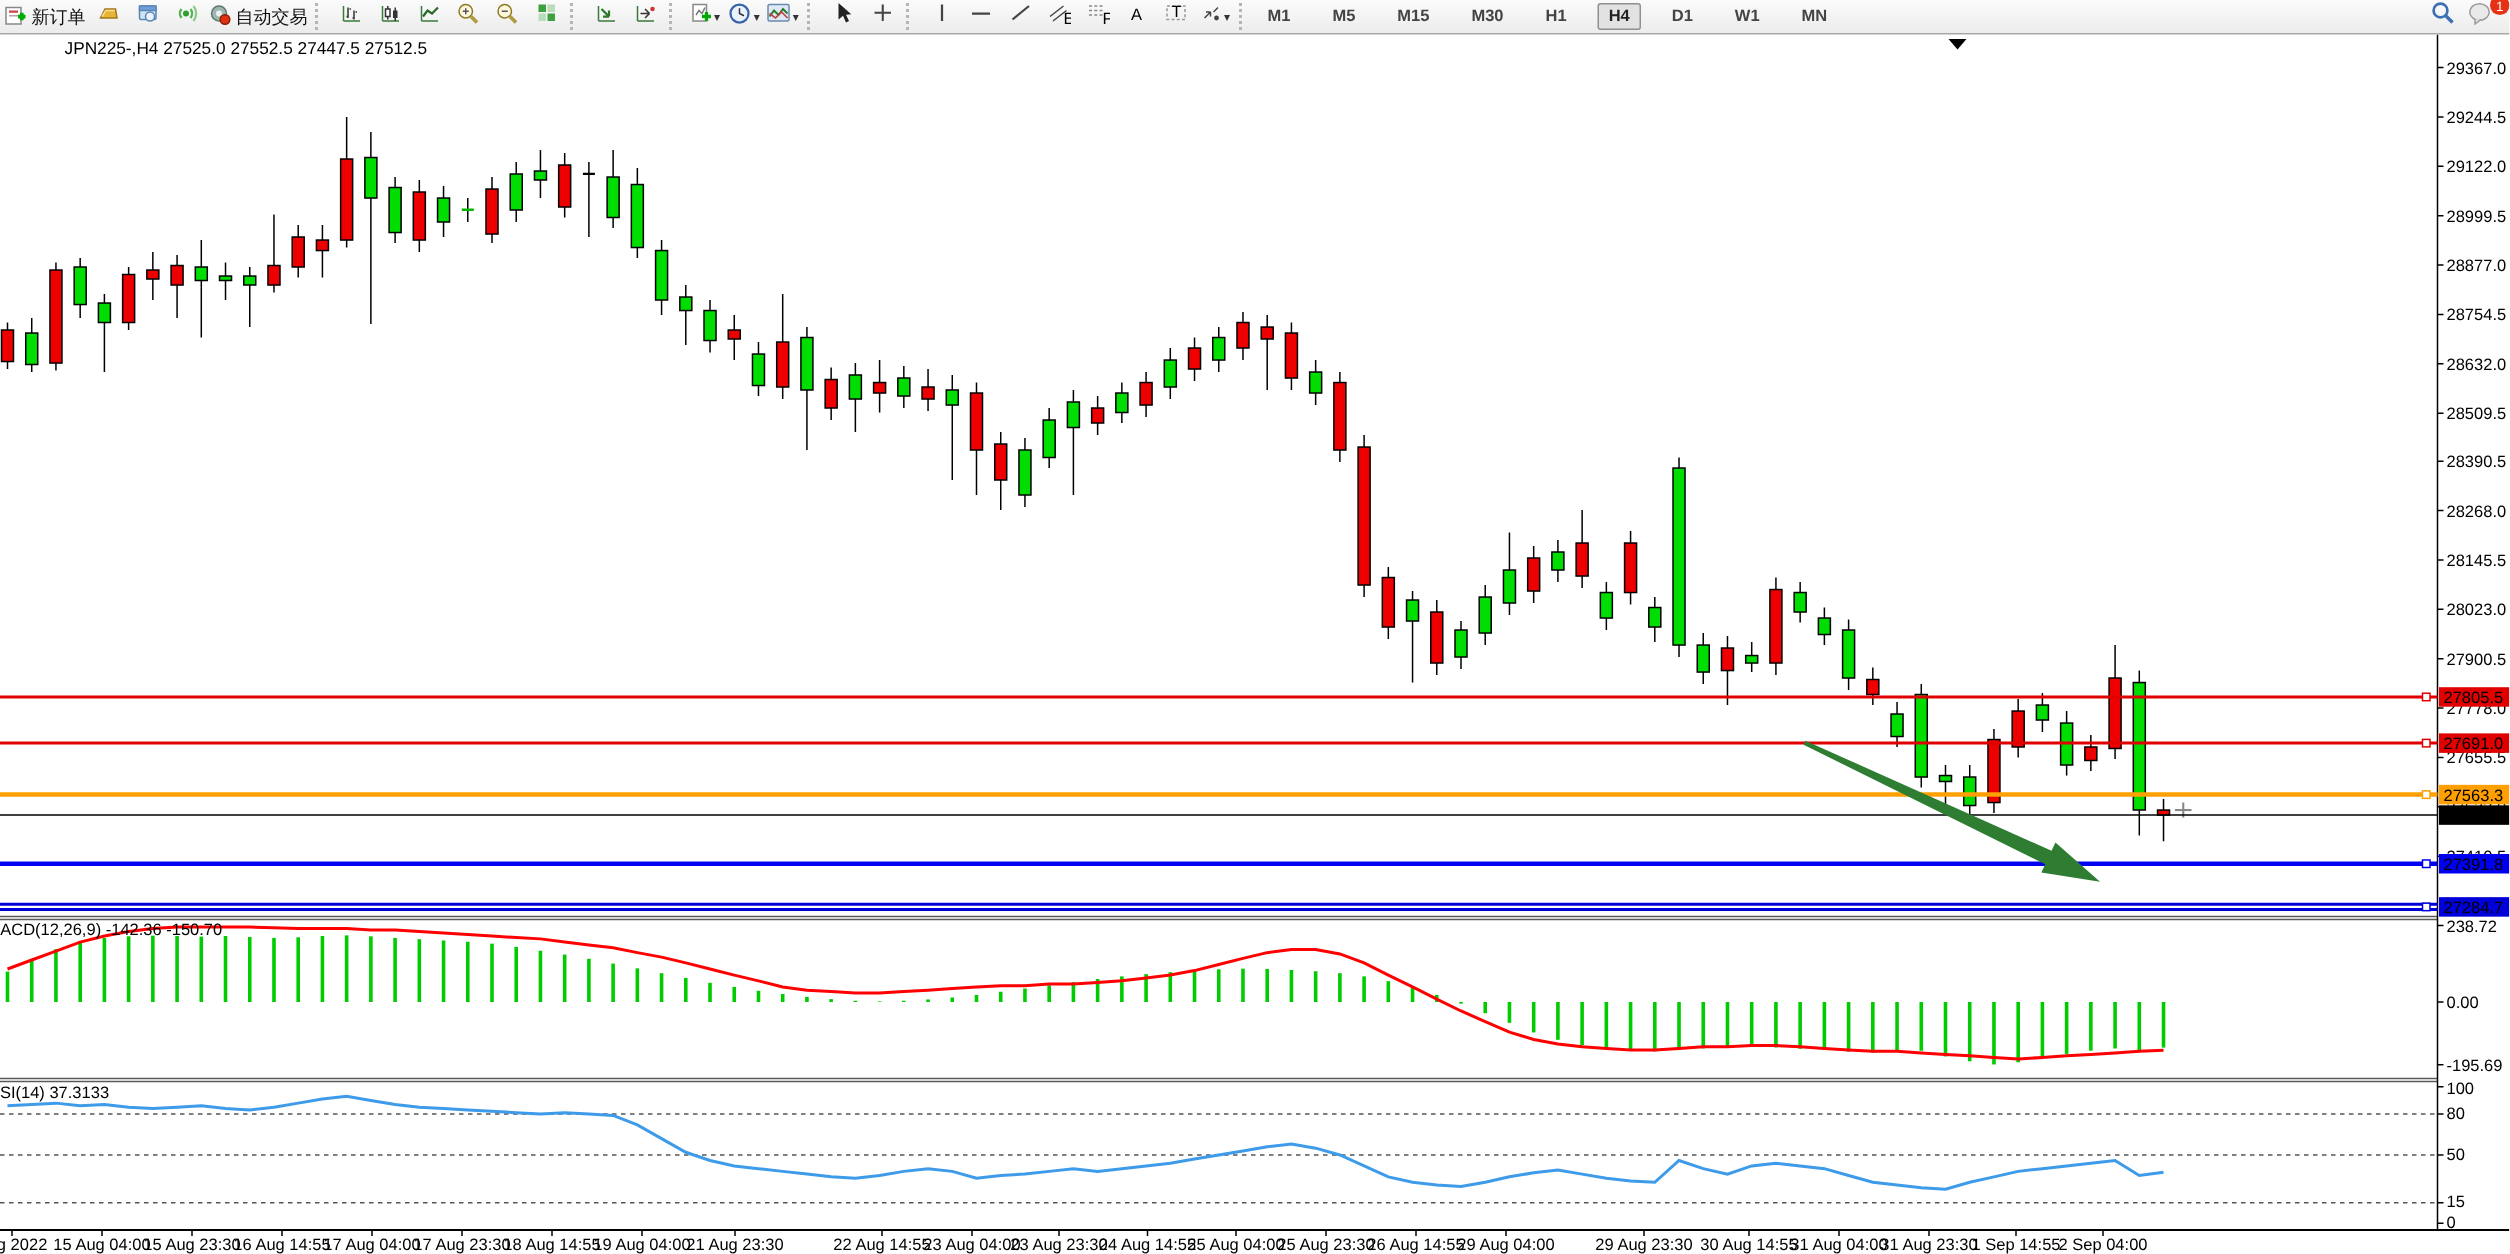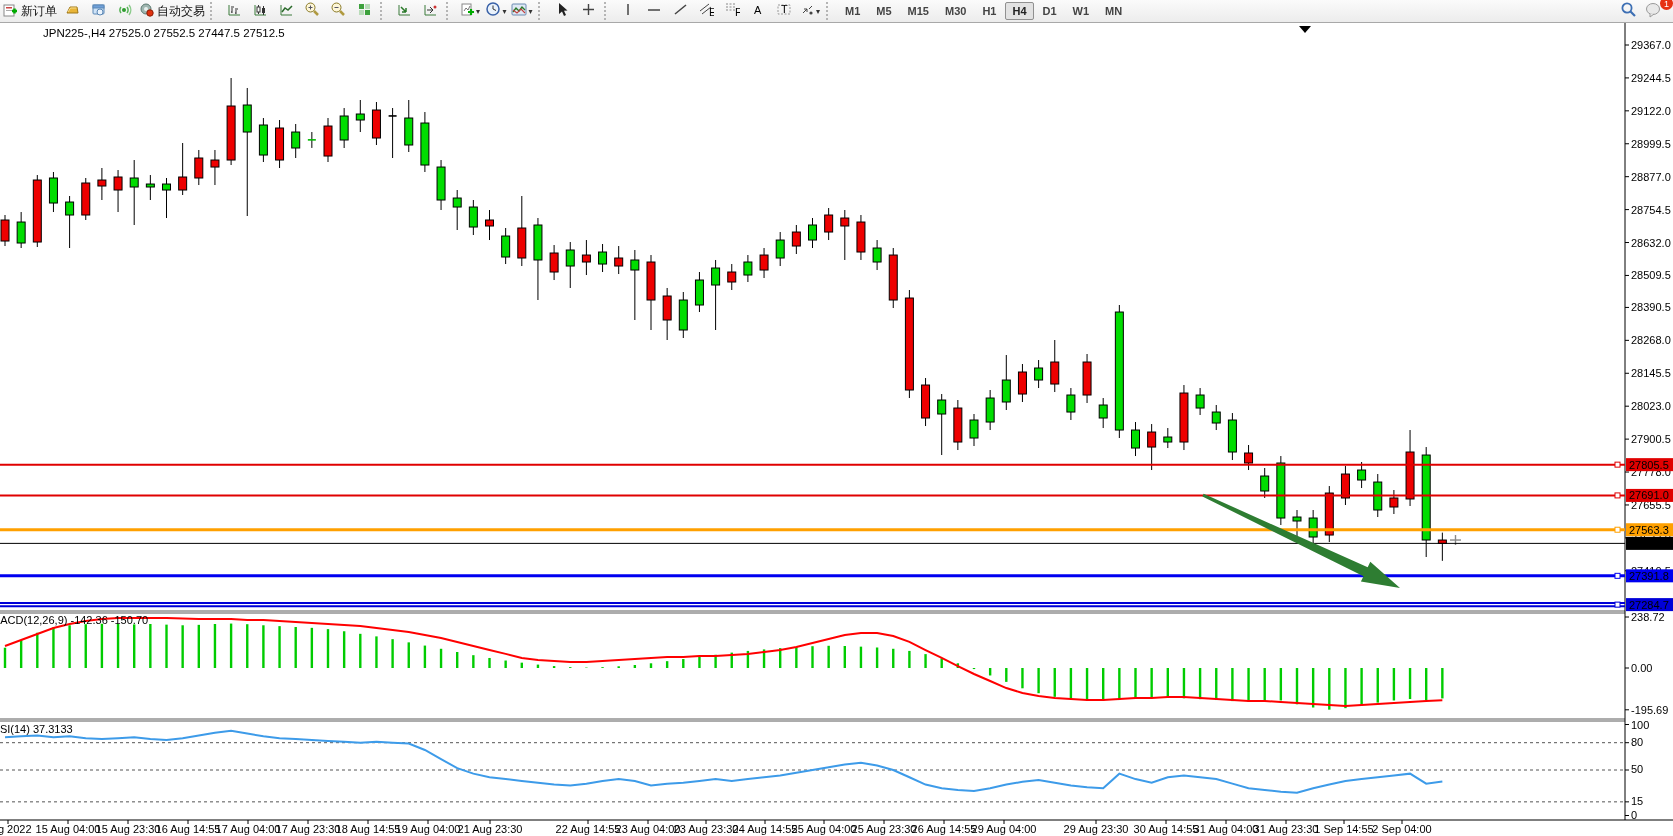--- a/index.html
+++ b/index.html
@@ -248,21 +248,21 @@
       <span>
         <svg width="15" height="15">
             <path d="M3 11 L7 7 M7 7 l-3 0 M7 7 l0 3" stroke="#444" fill="none"></path>
             <path d="M12 4 l-3 3" stroke="#444"></path>
             <circle cx="11" cy="11" r="1.6" fill="#444"></circle>
           </svg>
       </span>
         <span class="caret">▾</span>
     </div>
     <div class="sep"></div>
-    <div id="tf-group" style="display:flex;align-items:center;">
+    <div id="tf-group" style="display:flex;align-items:center;gap:12px;">
         <div class="tf">M1</div>
         <div class="tf">M5</div>
         <div class="tf">M15</div>
         <div class="tf">M30</div>
         <div class="tf">H1</div>
         <div class="tf active">H4</div>
         <div class="tf">D1</div>
         <div class="tf">W1</div>
         <div class="tf">MN</div>
       </div>

